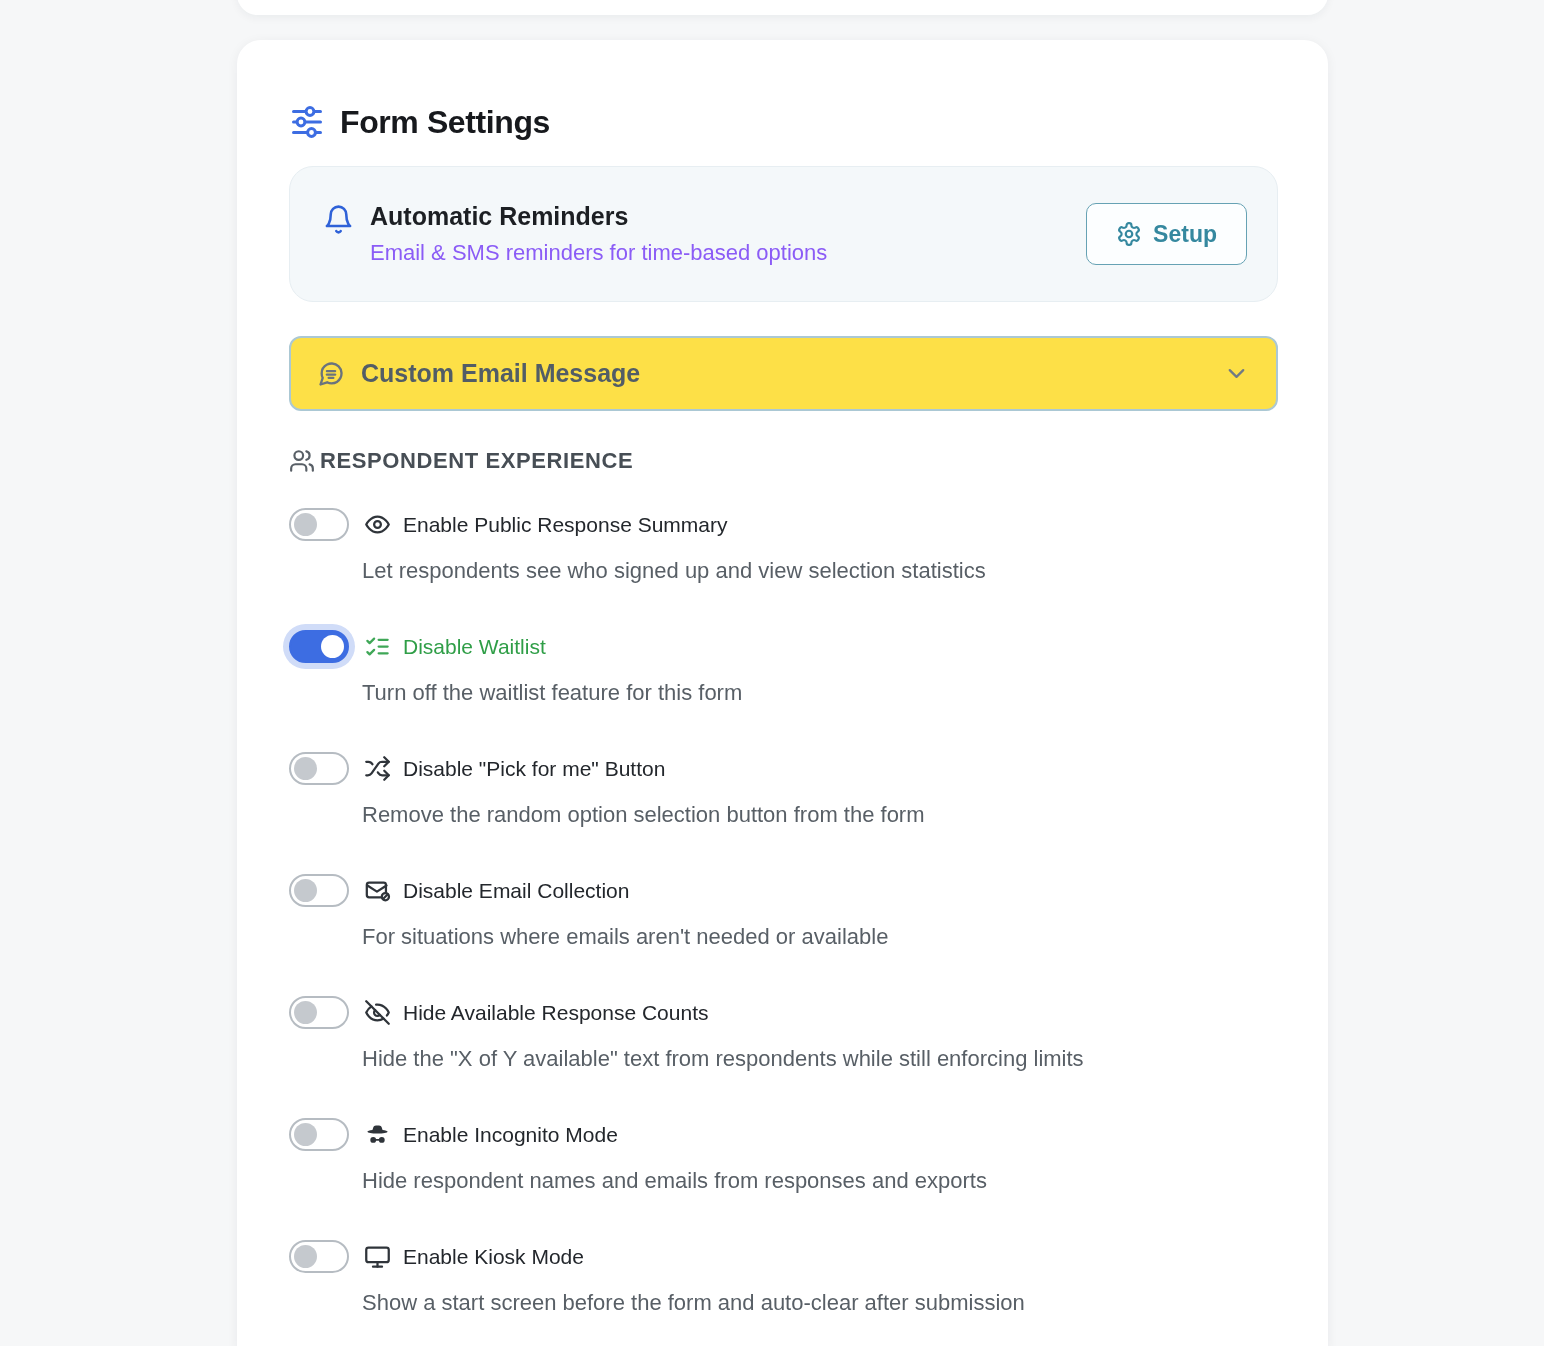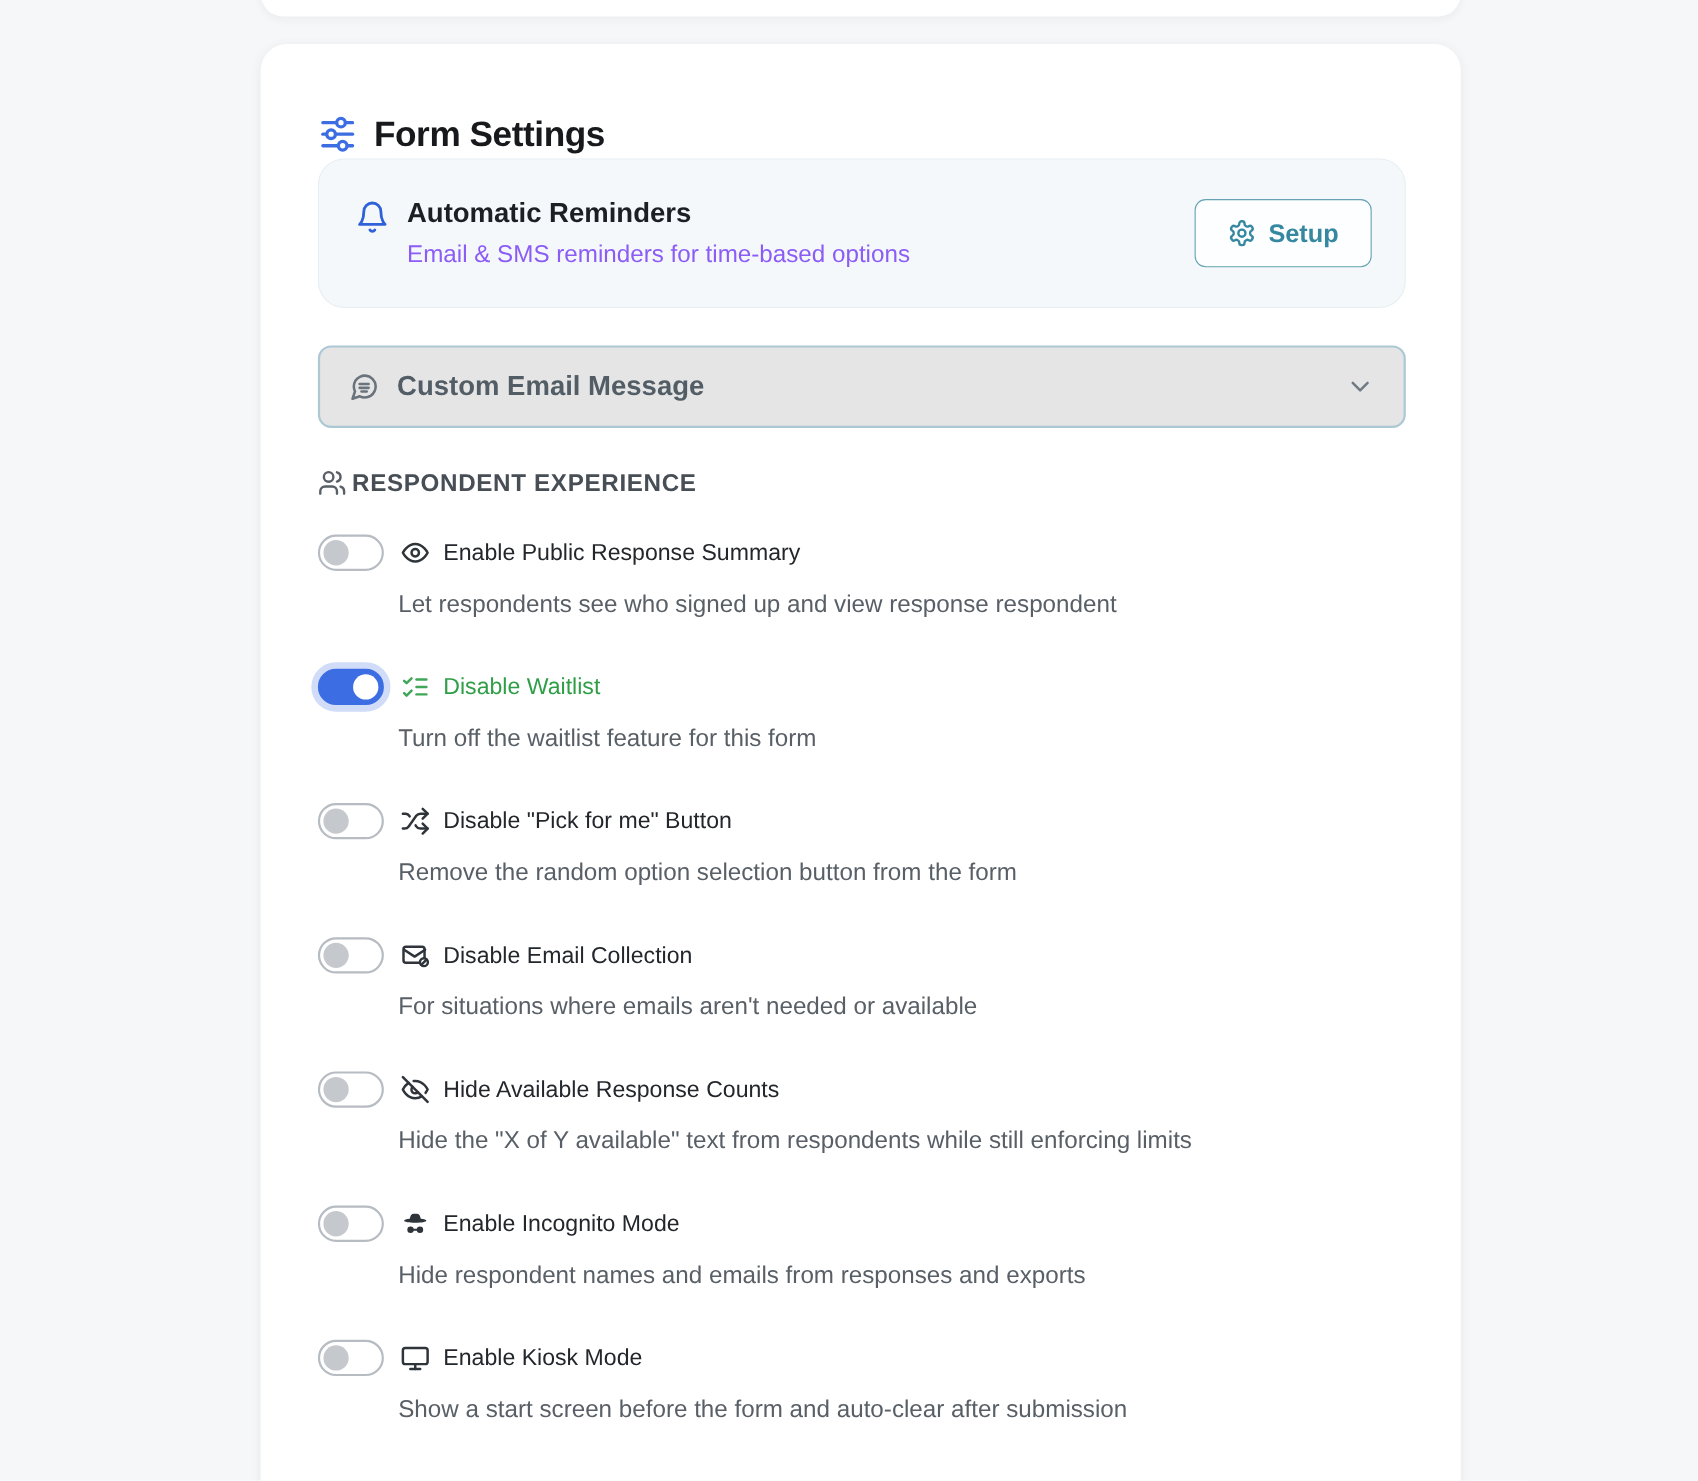--- a/index.html
+++ b/index.html
@@ -15,21 +15,21 @@
     position:absolute; left:237px; top:-26px; width:1091px; height:41px;
     background:#fff; border-radius:24px;
     box-shadow:0 3px 8px rgba(25,35,50,.05);
   }
   .main-card {
     position:absolute; left:237px; top:40px; width:1091px; height:1330px;
     background:#fff; border-radius:24px;
     box-shadow:0 2px 12px rgba(25,35,50,.06);
     padding:60px 50px 0 52px;
   }
-  .page-header { display:flex; align-items:center; gap:15px; height:44px; }
+  .page-header { display:flex; align-items:center; gap:15px; height:44px; margin-bottom:22px; }
   .page-header svg { width:36px; height:36px; color:var(--accent,#3d6de2); }
   .page-title { font-size:32px; font-weight:700; color:#17191d; letter-spacing:-0.4px; }
 
   .reminder-card {
     height:136px; background:var(--reminder-bg,#f4f8fa);
     border:1px solid #e7eef2; border-radius:24px;
     display:flex; align-items:center; padding:0 30px 0 33px; margin-bottom:34px;
   }
   .reminder-left { display:flex; align-items:flex-start; gap:16px; }
   .reminder-left > svg { width:31px; height:31px; color:#2f62d8; margin-top:2px; flex:none; }
@@ -40,21 +40,21 @@
     height:62px; padding:0 29px; background:#fcfeff;
     border:1px solid #66a2b4; border-radius:10px;
     color:var(--teal,#35889f); font-size:23px; font-weight:600;
     font-family:inherit; cursor:pointer;text-align:center;
   }
   .setup-btn svg { width:26px; height:26px; }
 
   .custom-bar {
     height:75px; border:2px solid var(--custom-border,#abc8d4); border-radius:12px;
     display:flex; align-items:center; padding:0 26px; margin-bottom:37px; cursor:pointer;
-    background:#e5e5e5;
+    background:#fde047;
   }
   .custom-bar .msg-ic { width:28px; height:28px; color:#6a737d; margin-right:16px; flex:none; }
   .custom-label { font-size:25px; font-weight:600; color:#525d66; }
   .custom-bar .chev { margin-left:auto; width:27px; height:27px; color:#707a84; }
 
   .section-header { display:flex; align-items:center; gap:5px; margin-bottom:34px; height:26px; }
   .section-header svg { width:26px; height:26px; color:#585f66; }
   .section-title { font-size:22px; font-weight:600; color:#474e55; letter-spacing:0.6px; }
 
   .toggle-row { margin-bottom:45px; }
@@ -146,21 +146,21 @@
         <div class="knob"></div>
       </div>
       <span class="row-icon">
             <svg viewBox="0 0 24 24" fill="none" stroke="currentColor" stroke-width="2" stroke-linecap="round" stroke-linejoin="round">
               <path d="M2 12s3.5-7 10-7 10 7 10 7-3.5 7-10 7-10-7-10-7z"></path>
               <circle cx="12" cy="12" r="3"></circle>
             </svg>
           </span>
       <span class="row-label">Enable Public Response Summary</span>
     </div>
-    <div class="row-desc">Let respondents see who signed up and view response respondent</div>
+    <div class="row-desc">Let respondents see who signed up and view selection statistics</div>
   </div>
 
   <div class="toggle-row">
     <div class="row-main">
       <div class="switch on" role="switch" aria-checked="true">
         <div class="knob"></div>
       </div>
       <span class="row-icon" style="color: rgb(63, 167, 87);">
             <svg viewBox="0 0 24 24" fill="none" stroke="currentColor" stroke-width="2" stroke-linecap="round" stroke-linejoin="round">
               <path d="m3 7 2 2 4-4"></path>

